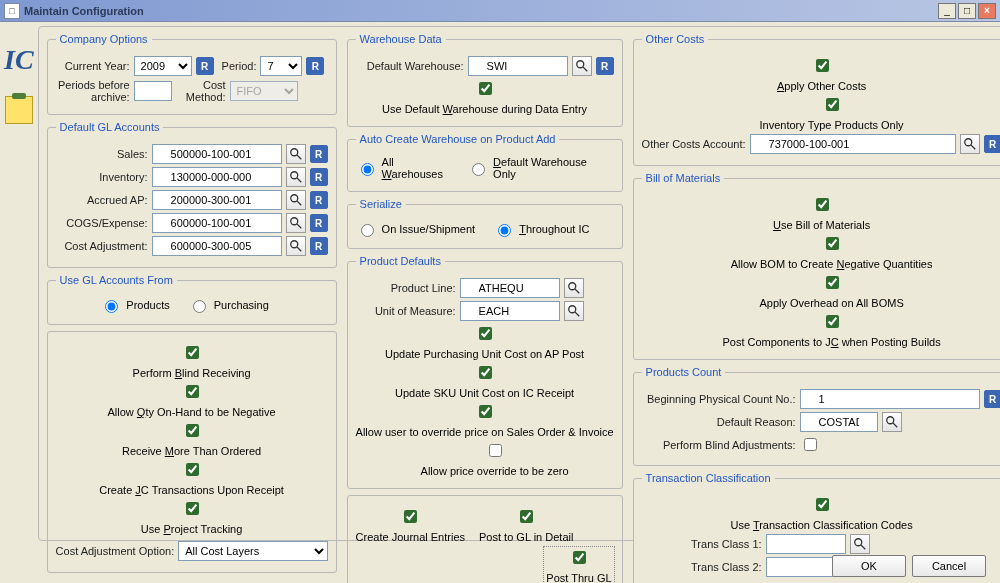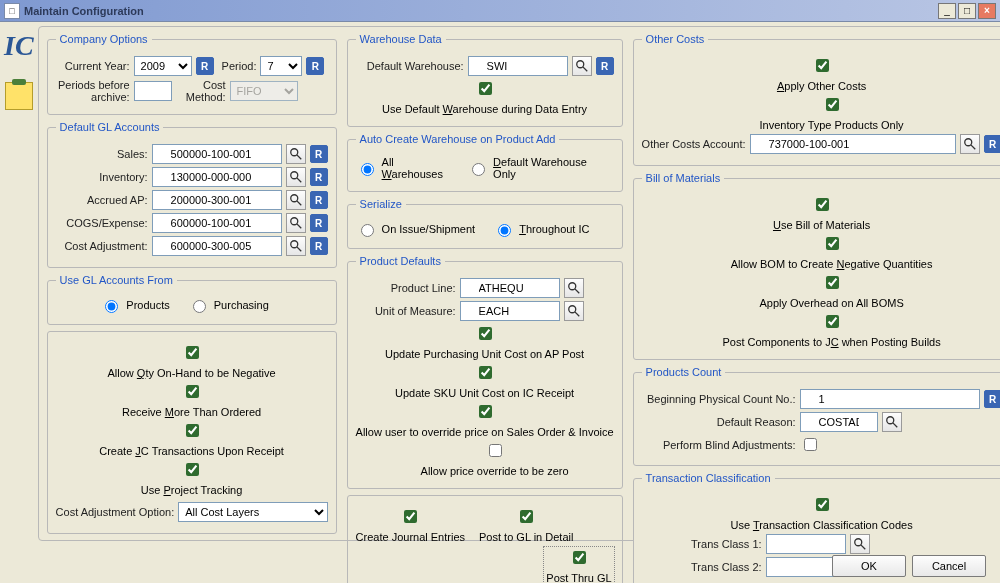--- a/index.html
+++ b/index.html
@@ -4,21 +4,21 @@
 <style>
 * { box-sizing: border-box; font-family: Tahoma, Arial, sans-serif; font-size: 11px; }
 body { margin: 0; padding: 0; background: #ece9d8; width: 1000px; height: 583px; overflow: hidden; }
 .titlebar { background: linear-gradient(to right, #7f99d1, #b9c6e4); height: 22px; display: flex; align-items: center; padding: 0 4px; border-bottom: 1px solid #7a8aa8; }
 .titlebar .icon { width: 16px; height: 16px; background: #fff; border: 1px solid #7a8aa8; margin-right: 4px; display:flex;align-items:center;justify-content:center;font-size:9px;color:#444; }
 .titlebar .title { font-weight: bold; color: #2d3a5a; flex: 1; }
 .titlebar .wbtns { display: flex; gap: 2px; }
 .titlebar .wbtn { width: 18px; height: 16px; background: #ece9d8; border: 1px solid #777; display:flex;align-items:center;justify-content:center;font-size:10px;line-height:1;}
 .titlebar .wbtn.close{background:#e77a61;color:#fff;font-weight:bold;}
 .content { display: flex; height: calc(100% - 22px); background:#ece9d8; }
-.leftbar { width: 60px; padding: 8px 4px; text-align:center;}
+.leftbar { width: 60px; padding: 22px 4px; text-align:center;}
 .leftbar .ic { font-size: 28px; font-weight: bold; font-style: italic; color: #2b5796; margin-bottom: 20px; font-family: Georgia, serif;}
 .leftbar .noteicon { width: 28px; height: 28px; margin: 0 auto; background: #ffe269; border:1px solid #b59d2a; position:relative;}
 .leftbar .noteicon::after{content:"";position:absolute;top:-4px;left:6px;width:14px;height:6px;background:#4b7f3a;border-radius:2px;}
 .main { flex: 1; padding: 4px 8px 4px 0; }
 .panel { border: 1px solid #b8b8b8; background:#ece9d8; padding: 6px 8px 8px; height: 515px; position: relative; border-radius:4px;}
 .cols { display: flex; gap: 10px; height: 100%; }
 .col { flex: 1; display: flex; flex-direction: column; gap: 6px; }
 fieldset { border: 1px solid #b8b8b8; border-radius: 3px; padding: 8px 8px 8px; margin: 0; background:#ece9d8;}
 legend { color: #2256c6; padding: 0 4px; }
 .row { display: flex; align-items: center; gap: 4px; margin: 3px 0; }
@@ -154,20 +154,24 @@
               <label class="rad">
                   <input type="radio" name="glfrom" style="">
                   <span>Purchasing</span>
                 </label>
             </div>
           </fieldset>
 
           <div class="unbox">
             <label class="chk">
                 <input type="checkbox" checked="" style="">
+                <span><span>Perform </span><span class="under">B</span><span>lind Receiving</span></span>
+              </label>
+            <label class="chk">
+                <input type="checkbox" checked="" style="">
                 <span><span>Allow </span><span class="under">Q</span><span>ty On-Hand to be Negative</span></span>
               </label>
             <label class="chk">
                 <input type="checkbox" checked="" style="">
                 <span><span>Receive </span><span class="under">M</span><span>ore Than Ordered</span></span>
               </label>
             <label class="chk">
                 <input type="checkbox" checked="" style="">
                 <span><span>Create </span><span class="under">J</span><span>C Transactions Upon Receipt</span></span>
               </label>

